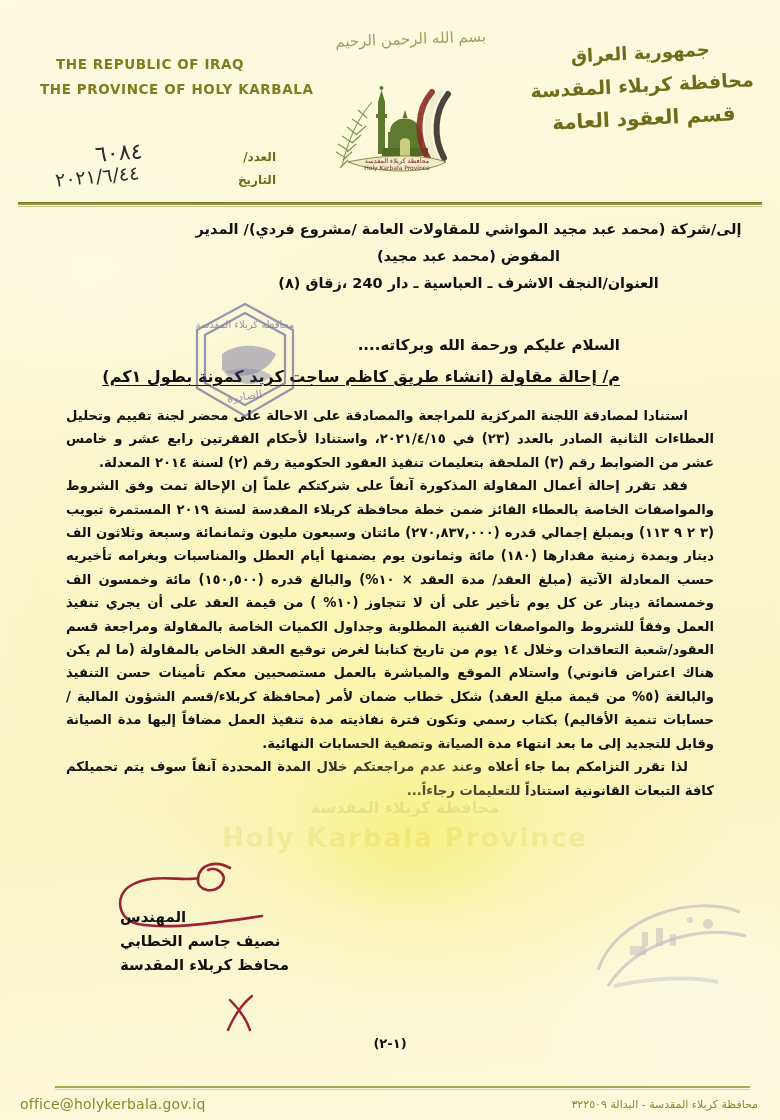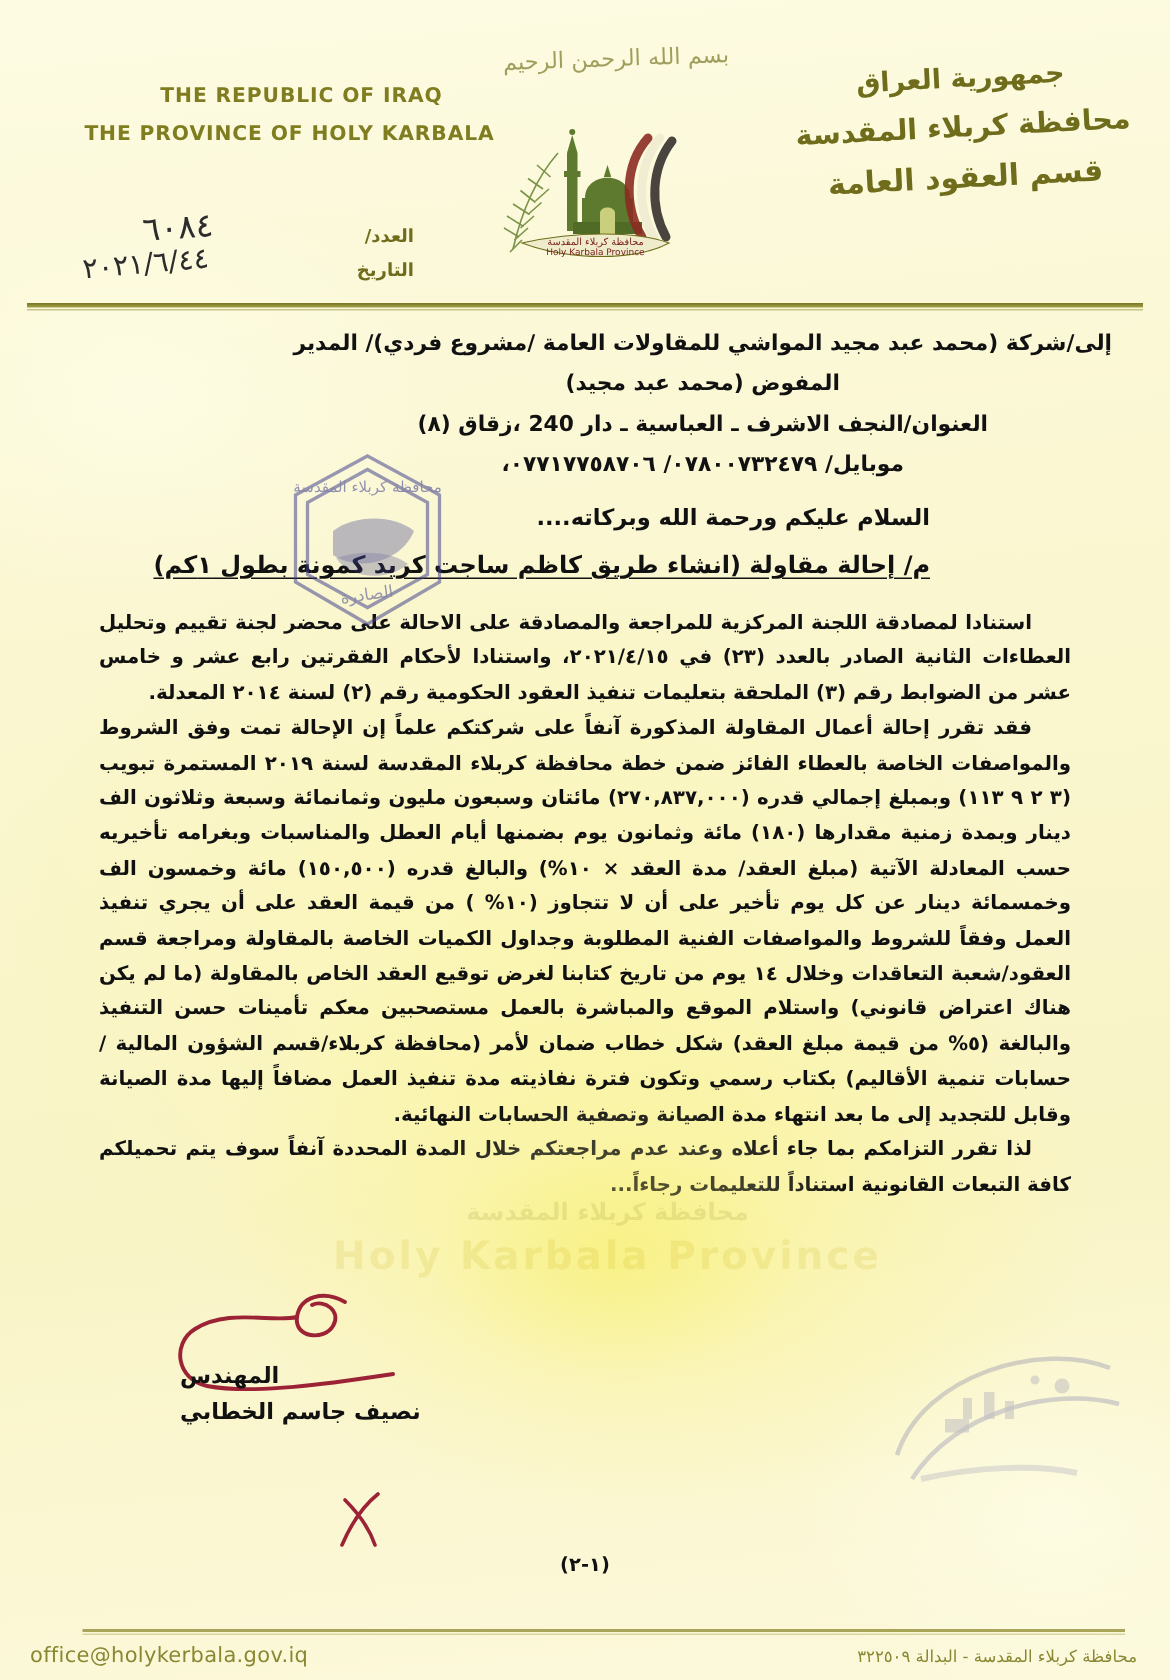--- a/index.html
+++ b/index.html
@@ -29,21 +29,21 @@
     position:absolute;left:306px;top:30px;width:210px;height:40px;
     color:#7d7b2a;font-size:15px;text-align:center;
     font-family:"DejaVu Sans","Liberation Sans",sans-serif;
     opacity:.72;transform:rotate(-2deg);
     direction:rtl;letter-spacing:-1px;
   }
 
   .eng-head{
     position:absolute;left:56px;top:52px;width:290px;
     color:#7f7d20;font-weight:bold;font-size:13.5px;
-    letter-spacing:.6px;line-height:25px;text-align:center;
+    letter-spacing:.6px;line-height:25px;
   }
   .eng-head div{white-space:nowrap;}
   .eng-line2{margin-left:-16px;}
 
   .ar-head{
     position:absolute;right:18px;top:36px;width:240px;
     color:#6f6d1c;direction:rtl;text-align:center;
     line-height:33px;font-size:19px;font-weight:bold;
     transform:rotate(-3deg);
   }
@@ -233,21 +233,20 @@
 
     <div class="hand hand-num">٦٠٨٤</div>
     <div class="hand hand-date">٢٠٢١/٦/٤٤</div>
 
     <div class="rule"></div>
   </div>
 
   <div class="addr">
     <div>إلى/شركة (محمد عبد مجيد المواشي للمقاولات العامة /مشروع فردي)/ المدير المفوض (محمد عبد مجيد)</div>
     <div>العنوان/النجف الاشرف ـ العباسية ـ دار 240 ،زقاق (٨)</div>
-    <div>موبايل/ ٠٧٨٠٠٧٣٢٤٧٩/ ٠٧٧١٧٧٥٨٧٠٦،</div>
   </div>
 
   <div class="greet">السلام عليكم ورحمة الله وبركاته....</div>
   <div class="subject">م/ إحالة مقاولة (انشاء طريق كاظم ساجت كريد كمونة بطول ١كم)</div>
 
   <div class="body-text">
     <p>استنادا لمصادقة اللجنة المركزية للمراجعة والمصادقة على الاحالة على محضر لجنة تقييم وتحليل العطاءات الثانية الصادر بالعدد (٢٣) في ٢٠٢١/٤/١٥، واستنادا لأحكام الفقرتين رابع عشر و خامس عشر من الضوابط رقم (٣) الملحقة بتعليمات تنفيذ العقود الحكومية رقم (٢) لسنة ٢٠١٤ المعدلة.</p>
     <p>فقد تقرر إحالة أعمال المقاولة المذكورة آنفاً على شركتكم علماً إن الإحالة تمت وفق الشروط والمواصفات الخاصة بالعطاء الفائز ضمن خطة محافظة كربلاء المقدسة لسنة ٢٠١٩ المستمرة تبويب (٣ ٢ ٩ ١١٣) وبمبلغ إجمالي قدره (٢٧٠,٨٣٧,٠٠٠) مائتان وسبعون مليون وثمانمائة وسبعة وثلاثون الف دينار وبمدة زمنية مقدارها (١٨٠) مائة وثمانون يوم بضمنها أيام العطل والمناسبات وبغرامه تأخيريه حسب المعادلة الآتية (مبلغ العقد/ مدة العقد × ١٠%) والبالغ قدره (١٥٠,٥٠٠) مائة وخمسون الف وخمسمائة دينار عن كل يوم تأخير على أن لا تتجاوز (١٠% ) من قيمة العقد على أن يجري تنفيذ العمل وفقاً للشروط والمواصفات الفنية المطلوبة وجداول الكميات الخاصة بالمقاولة ومراجعة قسم العقود/شعبة التعاقدات وخلال ١٤ يوم من تاريخ كتابنا لغرض توقيع العقد الخاص بالمقاولة   (ما لم يكن هناك اعتراض قانوني) واستلام الموقع والمباشرة بالعمل مستصحبين معكم تأمينات حسن التنفيذ والبالغة (٥% من قيمة مبلغ العقد) شكل خطاب ضمان لأمر (محافظة كربلاء/قسم الشؤون المالية /حسابات تنمية الأقاليم) بكتاب رسمي وتكون فترة نفاذيته مدة تنفيذ العمل مضافاً إليها مدة الصيانة وقابل للتجديد إلى ما بعد انتهاء مدة الصيانة وتصفية الحسابات النهائية.</p>
     <p>لذا تقرر التزامكم بما جاء أعلاه وعند عدم مراجعتكم خلال المدة المحددة آنفاً سوف يتم تحميلكم كافة التبعات القانونية استناداً للتعليمات رجاءاً...</p>
   </div>
@@ -292,20 +291,21 @@
   <div class="sign-scrawl">
     <svg width="240" height="110" viewBox="0 0 240 110">
       <path d="M118 10 C104 2 88 6 86 20 C84 34 104 36 110 26 C116 16 104 8 96 12" stroke="#9b2335" stroke-width="2.6" fill="none" stroke-linecap="round"></path>
       <path d="M86 20 C70 24 40 14 18 28 C2 38 6 62 26 66 C58 72 110 64 150 58" stroke="#9b2335" stroke-width="2.6" fill="none" stroke-linecap="round"></path>
     </svg>
   </div>
 
   <div class="sign">
     <div>المهندس</div>
     <div>نصيف جاسم الخطابي</div>
+    <div>محافظ كربلاء المقدسة</div>
   </div>
 
   <div class="sign-scrawl2">
     <svg width="120" height="50" viewBox="0 0 120 50">
       <path d="M72 6 C62 14 54 26 48 40 M50 10 C58 18 66 28 70 40" stroke="#9b2335" stroke-width="2.4" fill="none" stroke-linecap="round"></path>
     </svg>
   </div>
 
   <div class="pageno">(١-٢)</div>
 

